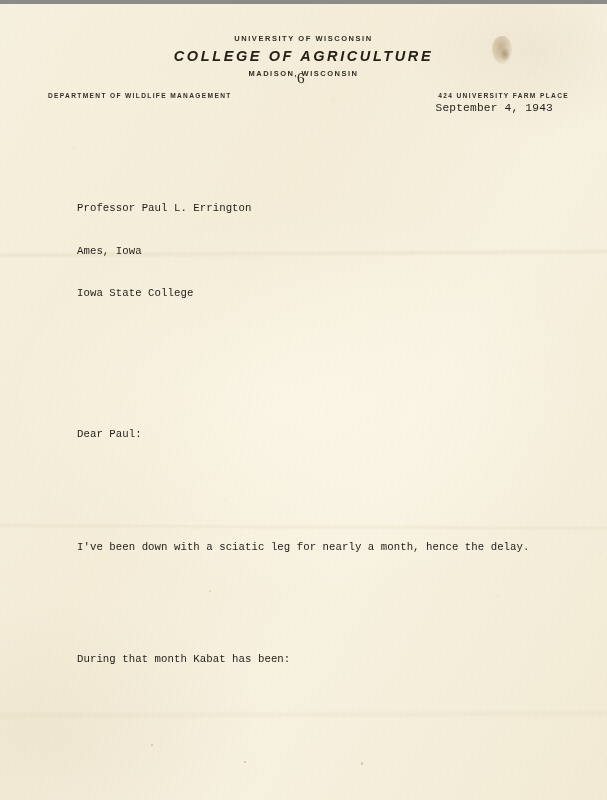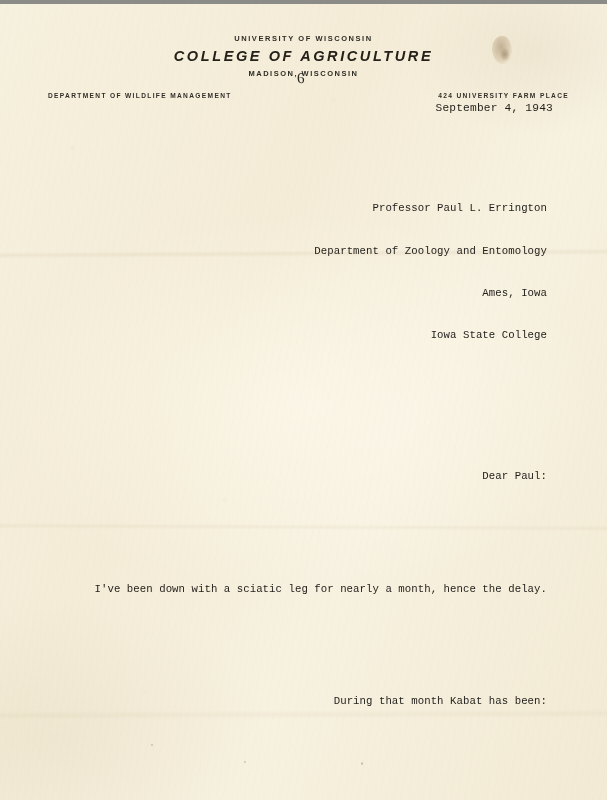--- a/index.html
+++ b/index.html
@@ -155,21 +155,21 @@
     position: absolute;
     left: 77px;
     top: 127px;
     width: 470px;
     font-size: 10.7px;
     line-height: 14.1px;
     letter-spacing: 0.05px;
     color: #201e1a;
     white-space: pre-wrap;
   }
-  .blk { margin: 0; text-align: right; }
+  .blk { margin: 0; }
   .gap-sm { height: 14px; }
   .gap-md { height: 14px; }
 </style>
 </head>
 <body>
 
 <div class="page">
 
   <div class="grain"></div>
   <div class="crease c1"></div>
@@ -189,21 +189,20 @@
   </div>
   <div class="page-number-annotation">6</div>
   <div class="lh-dept">Department of Wildlife Management</div>
   <div class="lh-street">424 University Farm Place</div>
   <div class="date-line">September 4, 1943</div>
 
   <div class="typed">
 
     <div class="blk">
       <div>Professor Paul L. Errington</div>
-      <div>Department of Zoology and Entomology</div>
       <div>Ames, Iowa</div>
       <div>Iowa State College</div>
     </div>
 
     <div class="gap-md"></div>
 
     <div class="blk">Dear Paul:</div>
 
     <div class="gap-sm"></div>
 

